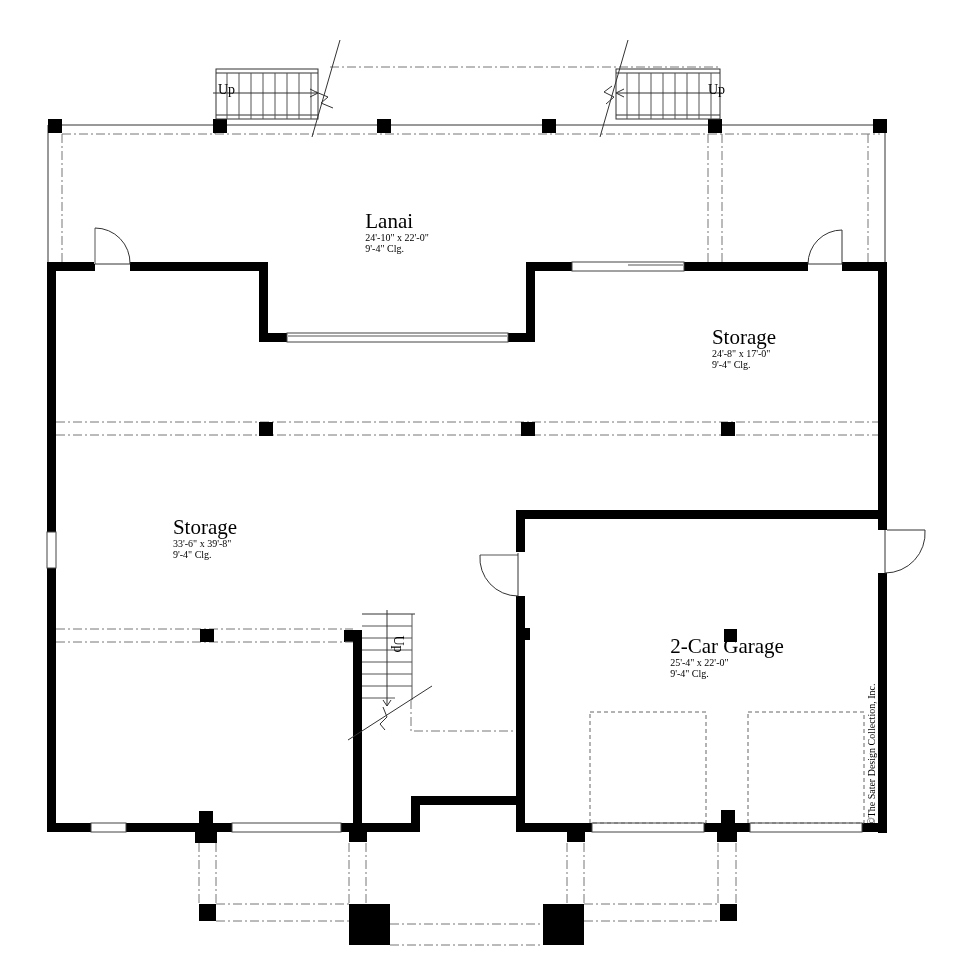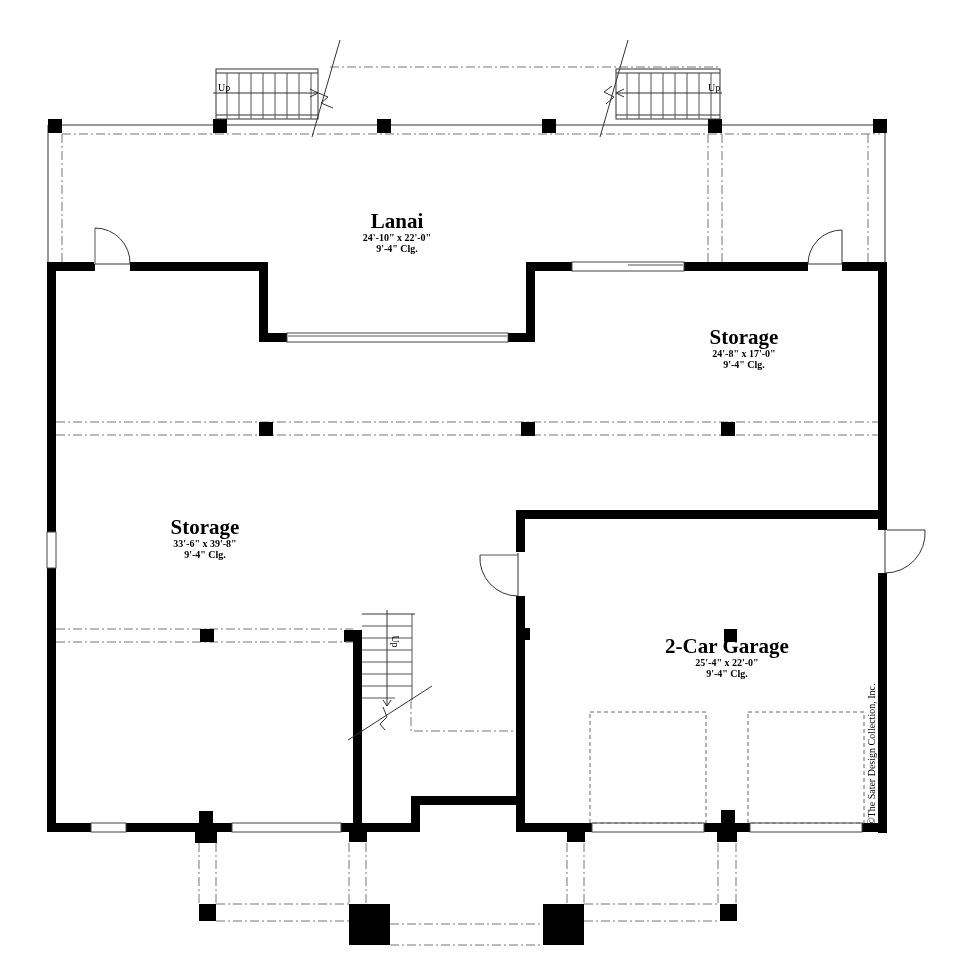--- a/index.html
+++ b/index.html
@@ -6,25 +6,25 @@
   body { width: 960px; height: 977px; position: relative; overflow: hidden; font-family: "Liberation Serif", serif; }
   #plan { position: absolute; left: 0; top: 0; width: 960px; height: 977px; }
   .wall { fill: #000; }
   .post { fill: #000; }
   .dash { stroke: #777; stroke-width: 1; stroke-dasharray: 9 3 2 3; fill: none; }
   .dashed { stroke: #666; stroke-width: 1; stroke-dasharray: 4 3; fill: none; }
   .thin { stroke: #333; stroke-width: 1; fill: none; }
   .grey { stroke: #aaa; stroke-width: 2; fill: none; }
   .glass { fill: #fff; stroke: #444; stroke-width: 1; }
   .tread { stroke: #555; stroke-width: 1; }
-  .room-label { position: absolute; text-align: center; color: #000; transform: translateX(-50%); white-space: nowrap; font-weight: bold; }
+  .room-label { position: absolute; color: #000; transform: translateX(-50%); white-space: nowrap; }
   .room-name { font-size: 21px; line-height: 22px; }
   .room-dim { font-size: 10px; line-height: 11px; }
   .room-clg { font-size: 10px; line-height: 11px; }
-  .stair-up { position: absolute; font-size: 10px; color: #000; }
+  .stair-up { position: absolute; font-size: 14px; color: #000; }
   .copyright { position: absolute; left: 866px; top: 825px; font-size: 10px; transform-origin: 0 0; transform: rotate(-90deg); white-space: nowrap; color: #000; }
 </style>
 </head>
 <body>
 
 <svg id="plan" viewBox="0 0 960 977" xmlns="http://www.w3.org/2000/svg">
 
   <g>
     <line class="thin" x1="48" y1="125" x2="885" y2="125"></line>
     <line class="thin" x1="48" y1="125" x2="48" y2="264"></line>

